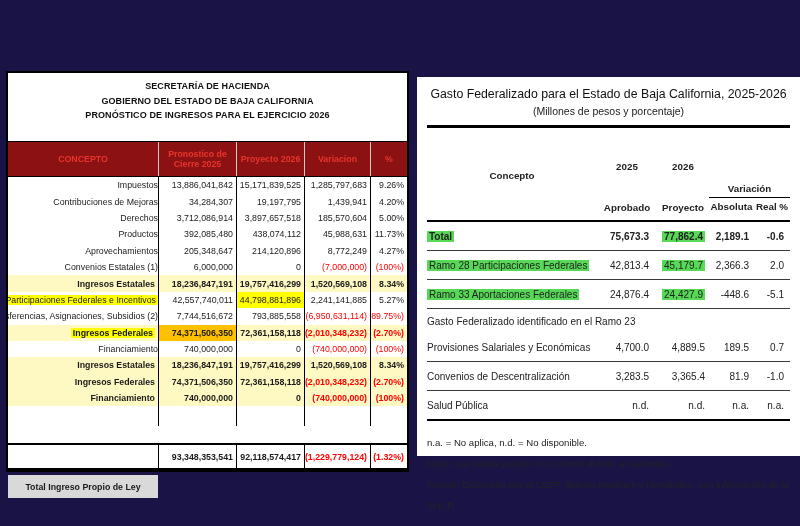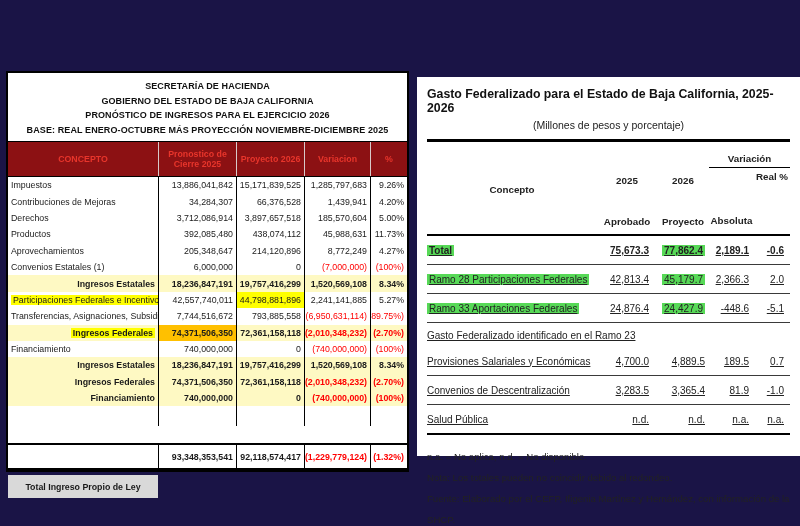--- a/index.html
+++ b/index.html
@@ -36,21 +36,21 @@
   .w-proyecto{width:68px;}
   .w-var{width:66px;}
   .w-pct{width:35px;flex:1;}
 
   .lrows{display:flex;flex-direction:column;flex:1;}
   .lrow{display:flex;height:16.4px;flex:none;font-size:8.8px;color:#1a1a1a;}
   .lc{
     height:100%;display:flex;align-items:center;box-sizing:border-box;
     white-space:nowrap;overflow:hidden;
   }
-  .lc.concept{padding-left:3px;justify-content:flex-start;}
+  .lc.concept{padding-left:3px;justify-content:flex-end;}
   .lc.num{justify-content:flex-end;padding-right:3px;border-left:1.5px solid #000;}
 
   .subtotal{background:#fef9c3;font-weight:bold;}
   .align-right{justify-content:flex-end !important;padding-right:3px !important;}
   .align-center{justify-content:center !important;padding-left:0 !important;}
   .highlight-yellow{background:#ffff00;padding:0 2px;}
   .highlight-orange{background:#ffc000;}
   .negative{color:#ff0000;}
   .spacer-row{height:20px;}
   .total-row{
@@ -58,43 +58,42 @@
     border-top:2.5px solid #000;border-bottom:2px solid #000;box-sizing:content-box;
     margin-top:auto;
   }
   .gray-cell{background:#d9d9d9;margin-top:30px;}
 
   
   .right-panel{
     position:absolute;left:417px;top:77px;width:383px;height:379px;
     background:#ffffff;box-sizing:border-box;padding:0 10px;color:#222;
   }
-  .rp-title{margin-top:10px;font-weight:bold;font-size:12.3px;color:#111;}
+  .rp-title{margin-top:10px;text-align:center;font-weight:normal;font-size:12.3px;color:#111;}
   .rp-subtitle{margin-top:4px;text-align:center;font-size:10.5px;color:#222;}
   .rtable{margin-top:8px;border-top:3px solid #000;}
   .rheader{
     display:flex;align-items:stretch;border-bottom:2.5px solid #000;
     padding:6px 0 4px;font-size:9.8px;font-weight:bold;
   }
   .rh{box-sizing:border-box;text-align:center;}
   .rw-concept{width:170px;display:flex;align-items:center;justify-content:center;}
   .rw-aprobado{width:60px;}
   .rw-proyecto{width:52px;}
   .rw-vargroup{width:81px;display:flex;flex-direction:column;justify-content:flex-end;}
   .rh-twoline div{line-height:16px;margin-top:25px;}
   .rh-twoline{align-self:center;}
   .var-label{line-height:17px;border-bottom:1.5px solid #000;}
   .var-sub{display:flex;}
-  .var-sub .rw-absoluta{width:45px;text-align:center;line-height:18px;margin-top:44px;}
+  .var-sub .rw-absoluta{width:45px;text-align:center;line-height:18px;}
   .var-sub .rw-real{width:36px;text-align:center;line-height:18px;}
 
   .rrow{
     display:flex;align-items:center;height:28px;border-bottom:1px solid #3a3a3a;
     font-size:10px;
-    text-decoration:underline;
   }
   .rc{box-sizing:border-box;white-space:nowrap;}
   .rc.concept{width:170px;text-align:left;}
   .rc.num{text-align:right;}
   .rc.aprobado{width:60px;padding-right:8px;}
   .rc.proyecto{width:52px;padding-right:4px;}
   .rc.absoluta{width:45px;padding-right:5px;}
   .rc.real{width:36px;padding-right:6px;}
   .bold-row{font-weight:bold;}
   .section-row{height:24px;border-bottom:none;}
@@ -104,21 +103,20 @@
   .footnotes{margin-top:11px;font-size:9.6px;line-height:21px;color:#222;}
 </style>
 </head>
 <body>
 
 <div class="left-panel">
   <div class="lp-titles">
     <div class="lp-title">SECRETARÍA DE HACIENDA</div>
     <div class="lp-title">GOBIERNO DEL ESTADO DE BAJA CALIFORNIA</div>
     <div class="lp-title">PRONÓSTICO DE INGRESOS PARA EL EJERCICIO 2026</div>
-    <div class="lp-title">BASE:  REAL ENERO-OCTUBRE MÁS PROYECCIÓN NOVIEMBRE-DICIEMBRE 2025</div>
   </div>
 
   <div class="lheader">
     <div class="lh w-concept">CONCEPTO</div>
     <div class="lh w-cierre">Pronostico de Cierre 2025</div>
     <div class="lh w-proyecto">Proyecto 2026</div>
     <div class="lh w-var">Variacion</div>
     <div class="lh w-pct">%</div>
   </div>
 
@@ -131,21 +129,21 @@
       <div class="lc num w-cierre">13,886,041,842</div>
       <div class="lc num w-proyecto">15,171,839,525</div>
       <div class="lc num w-var">1,285,797,683</div>
       <div class="lc num w-pct">9.26%</div>
     </div>
       <div class="lrow">
       <div class="lc concept w-concept">
         <span>Contribuciones de Mejoras</span>
       </div>
       <div class="lc num w-cierre">34,284,307</div>
-      <div class="lc num w-proyecto">66,376,528</div>
+      <div class="lc num w-proyecto">19,197,795</div>
       <div class="lc num w-var">1,439,941</div>
       <div class="lc num w-pct">4.20%</div>
     </div>
       <div class="lrow">
       <div class="lc concept w-concept">
         <span>Derechos</span>
       </div>
       <div class="lc num w-cierre">3,712,086,914</div>
       <div class="lc num w-proyecto">3,897,657,518</div>
       <div class="lc num w-var">185,570,604</div>

